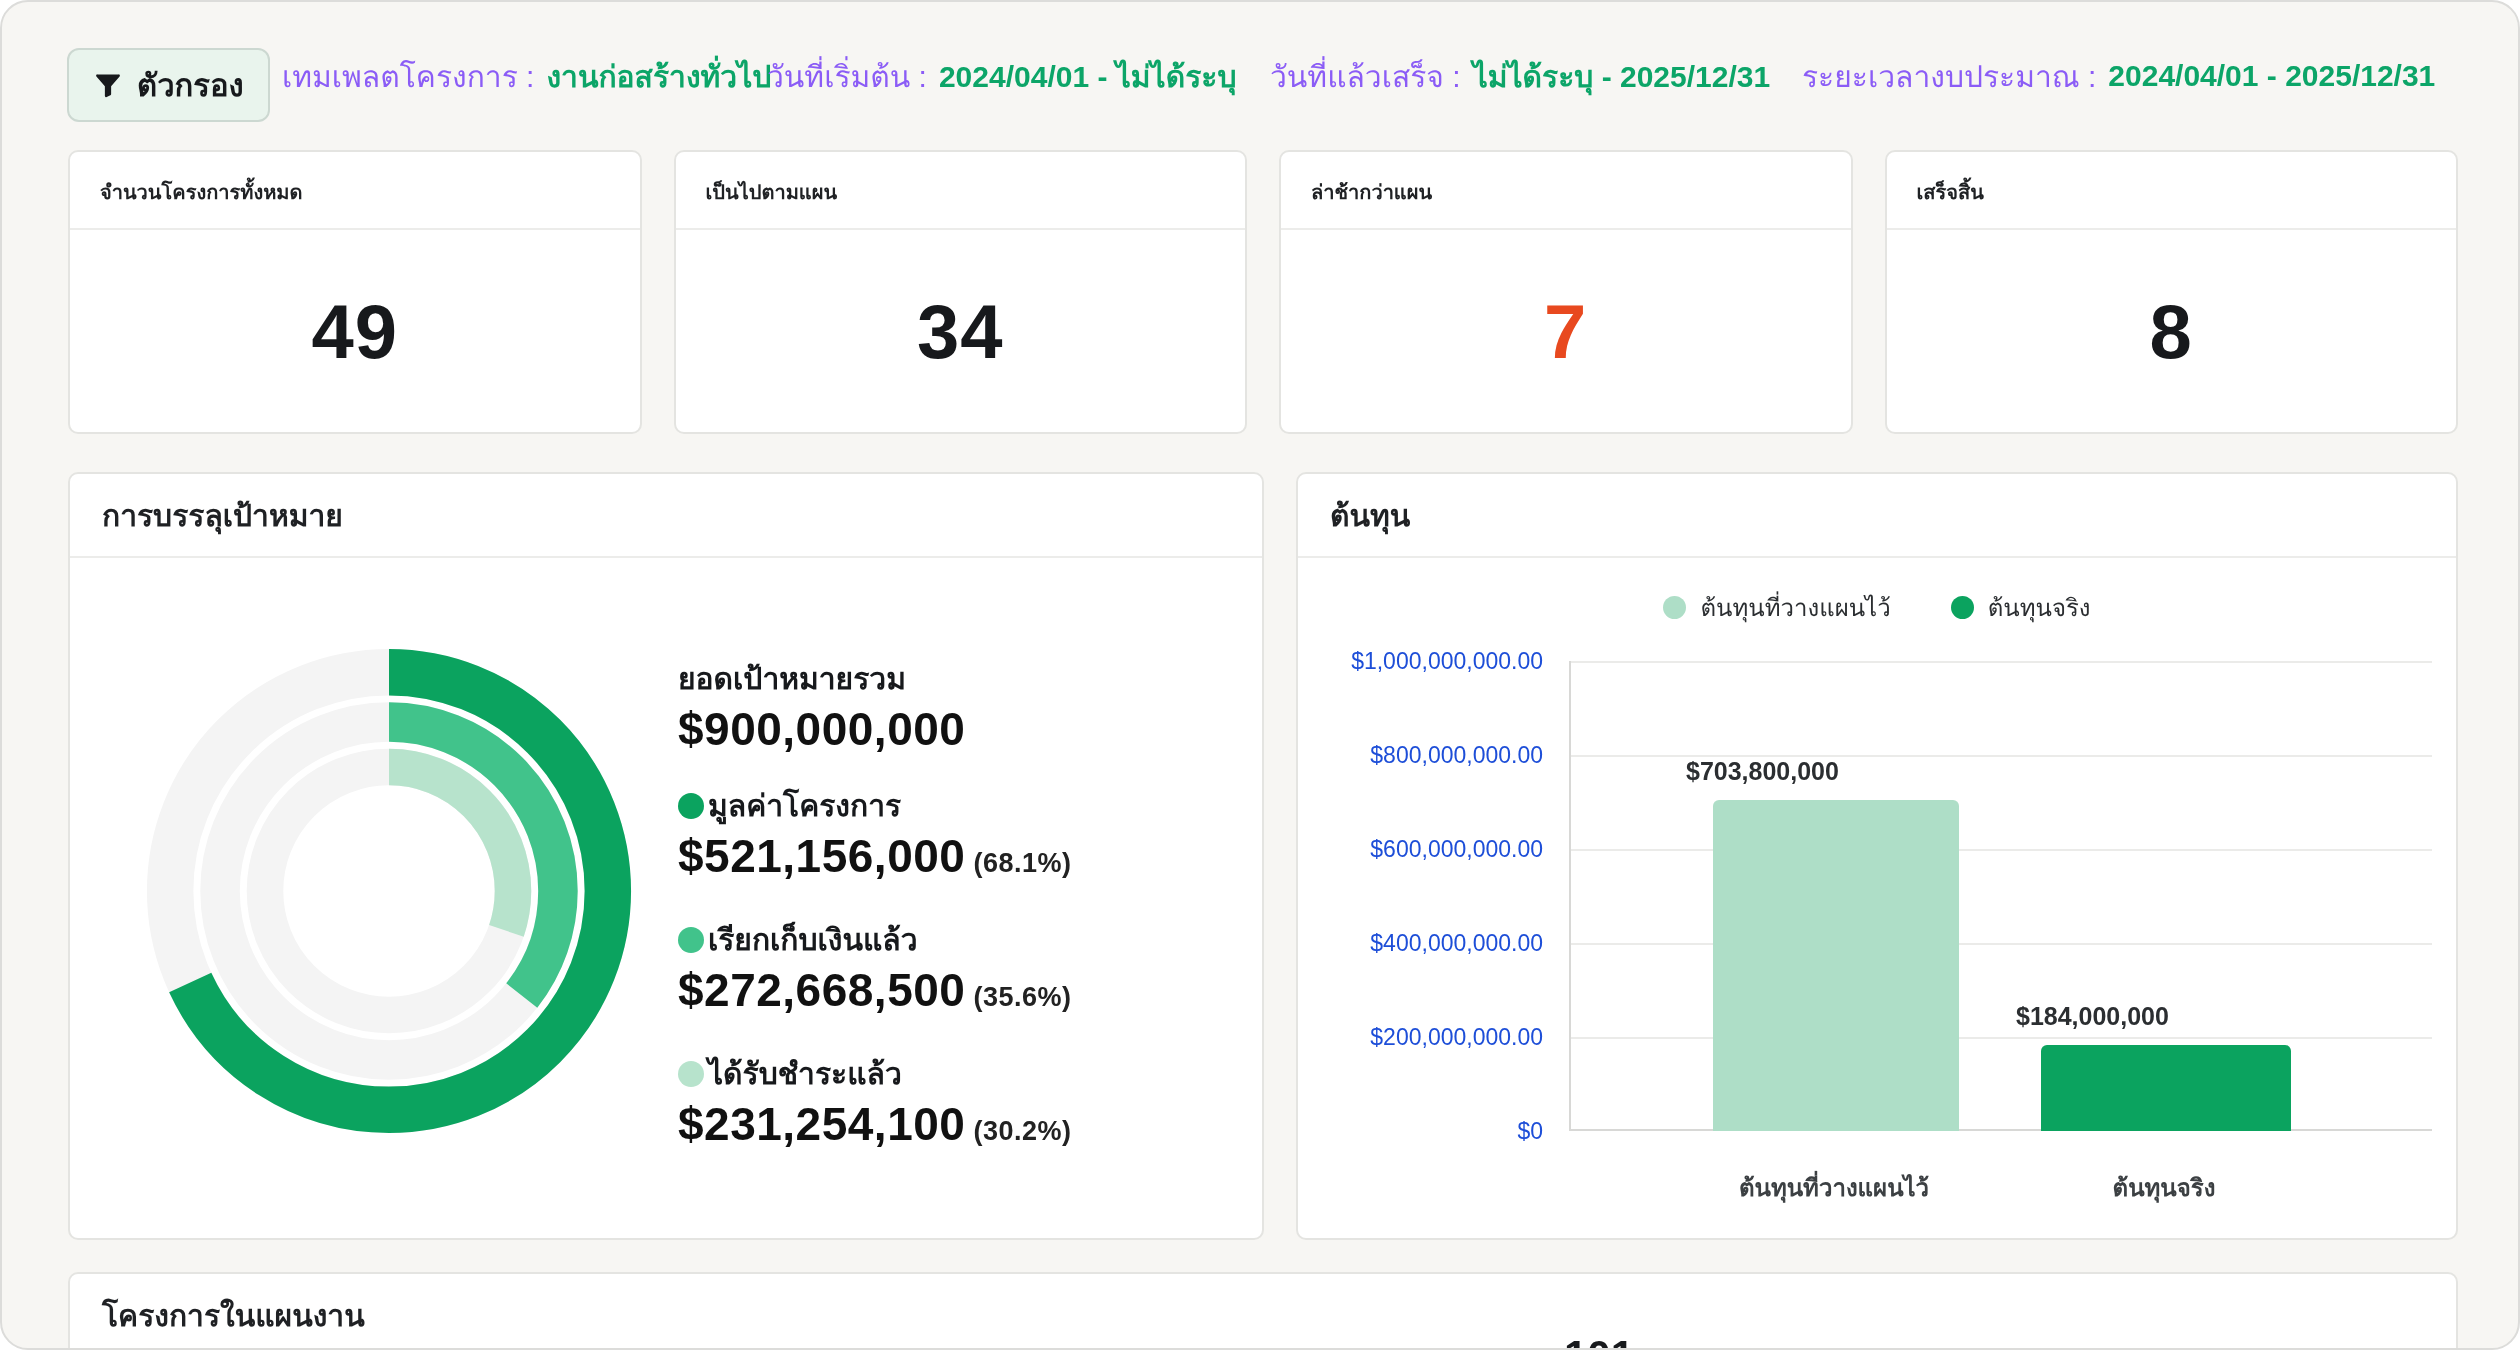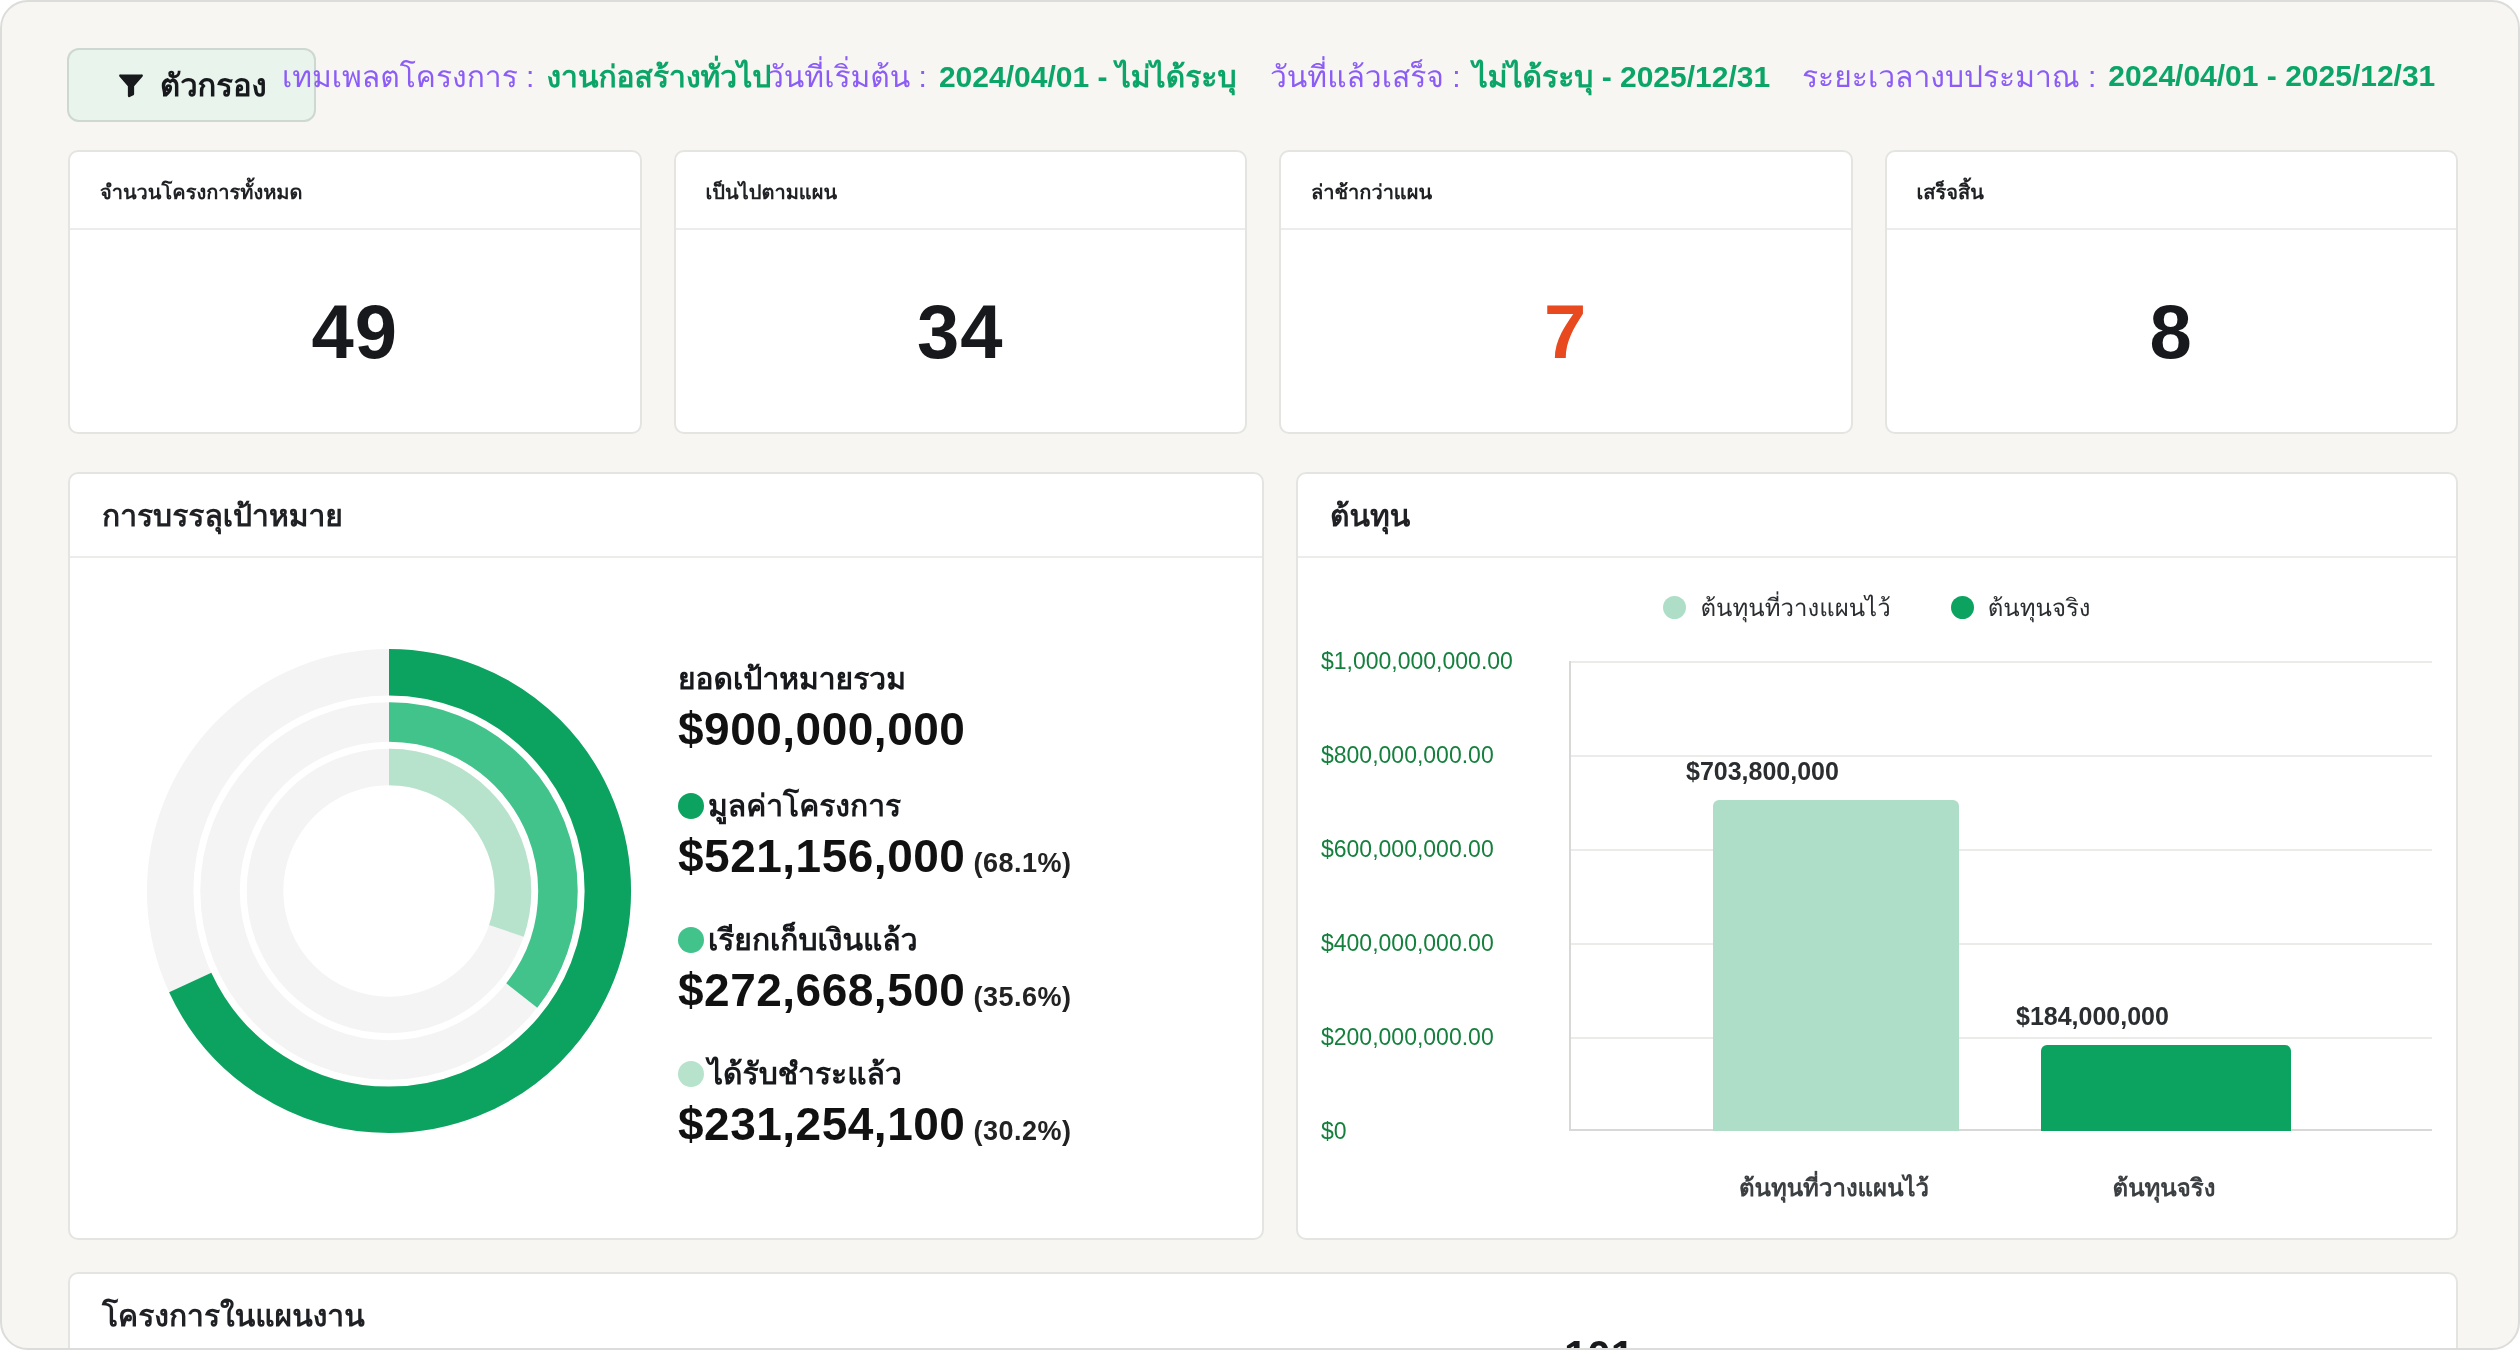--- a/index.html
+++ b/index.html
@@ -8,21 +8,21 @@
     font-family:"Liberation Sans","DejaVu Sans",sans-serif;
     -webkit-font-smoothing:antialiased;
   }
   .page{
     position:absolute;inset:0;background:#f7f6f3;border:2px solid #dcdcda;
     border-radius:28px;overflow:hidden;box-sizing:border-box;
   }
   
   .filter-bar{position:absolute;left:0;top:0;width:2520px;height:148px;}
   .filter-btn{
-    position:absolute;left:65px;top:46px;height:74px;padding:0 47px;
+    position:absolute;left:65px;top:46px;height:74px;padding:0 24px;
     display:flex;align-items:center;gap:14px;background:#e9f4ed;
     border:2px solid #ccd8d1;border-radius:12px;font-size:31px;font-weight:700;color:#17191c;
     cursor:pointer;box-sizing:border-box;
   }
   .filter-item{position:absolute;top:0;height:148px;display:flex;align-items:center;gap:12px;font-size:30px;}
   .filter-item .lbl{color:#8b5cf6;}
   .filter-item .val{color:#0ca568;font-weight:700;}
   .fi-0{left:280px;} .fi-1{left:765px;} .fi-2{left:1268px;} .fi-3{left:1800px;}
   
   .stats-row{position:absolute;left:66px;top:148px;width:2390px;height:284px;display:flex;gap:32px;}
@@ -47,21 +47,21 @@
   .goal-dot{width:26px;height:26px;border-radius:50%;margin-right:4px;flex:0 0 auto;}
   .goal-value{font-size:46px;font-weight:700;color:#111;line-height:58px;letter-spacing:0.5px;}
   .goal-pct{font-size:27px;font-weight:700;color:#222;margin-left:8px;}
   
   .legend{position:absolute;left:0;top:30px;width:100%;display:flex;justify-content:center;gap:60px;align-items:center;}
   .legend-item{display:flex;align-items:center;gap:14px;font-size:24px;color:#2b2e31;font-weight:500;}
   .legend-dot{width:23px;height:23px;border-radius:50%;}
   .plot{position:absolute;left:271px;top:103px;width:861px;height:470px;border-left:2px solid #d8d8d6;}
   .gridline{position:absolute;left:0;width:100%;height:2px;background:#ebebe9;}
   .gridline.base{background:#d8d8d6;}
-  .ytick{position:absolute;left:0;width:245px;text-align:left;font-size:23px;color:#15803d;line-height:28px;margin-left:23px;}
+  .ytick{position:absolute;left:0;width:245px;text-align:right;font-size:23px;color:#1d4ed8;line-height:28px;}
   .bar{position:absolute;bottom:0;border-radius:6px 6px 0 0;}
   .bar-label{position:absolute;font-size:25px;font-weight:600;color:#2b2e31;text-align:left;width:300px;}
   .xlabel{position:absolute;top:610px;width:300px;text-align:center;font-size:24px;font-weight:600;color:#3c4043;}
   
   .bottom-panel{left:66px;top:1270px;width:2390px;height:160px;}
   .partial-num{position:absolute;left:1497px;top:1330px;width:200px;text-align:center;font-size:42px;font-weight:700;color:#17191c;}
   .icon-funnel{width:30px;height:30px;display:block;}
 </style>
 </head>
 <body>

